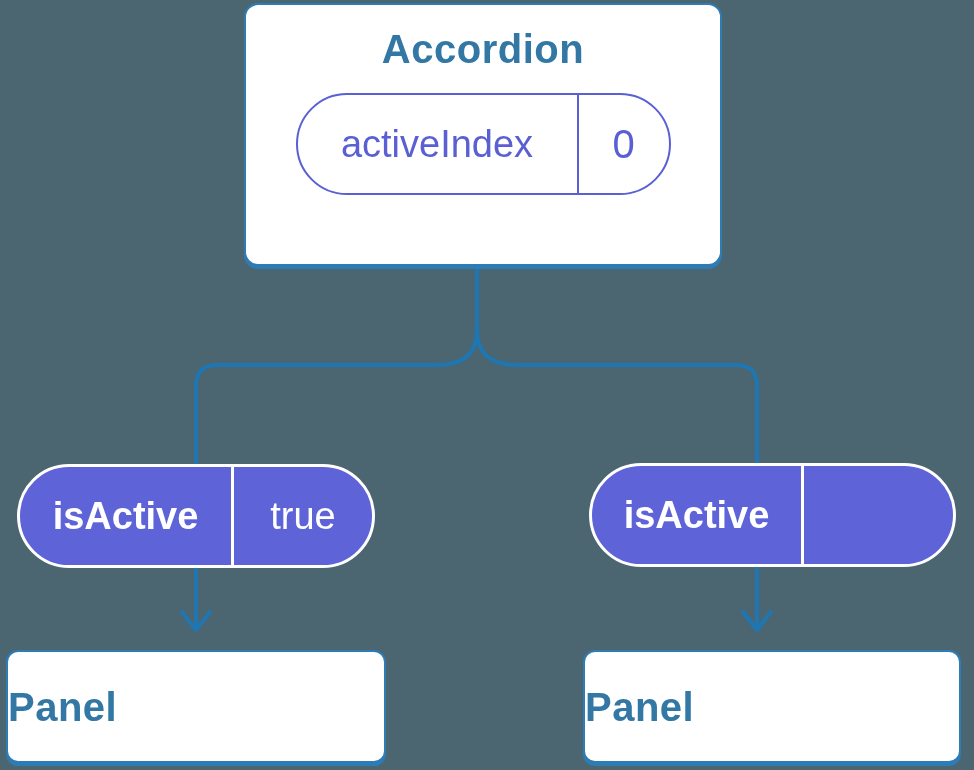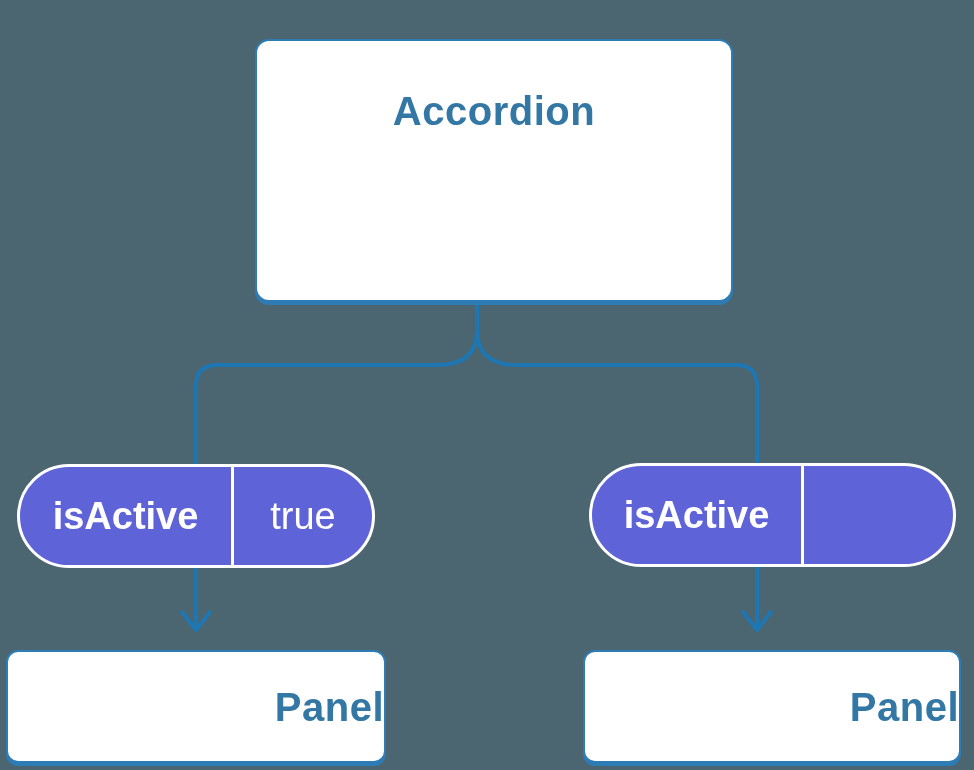--- a/index.html
+++ b/index.html
@@ -36,26 +36,25 @@
     stroke-linejoin:round;
   }
   .component-box{
     position:absolute;
     background:var(--box-fill);
     border:2px solid var(--box-border-blue);
     box-shadow:0 3px 0 var(--box-border-blue);
     z-index:2;
   }
   .root-box{
-    left:255px;top:3px;
+    left:244px;top:3px;
     width:478px;height:263px;
     border-radius:14px;
     display:flex;flex-direction:column;align-items:center;
-    padding-top:50px;
-    margin-top:36px;
+    padding-top:24px;
   }
   .component-title{
     font-size:40px;
     font-weight:600;
     color:var(--box-text-blue);
     line-height:40px;
     letter-spacing:0.5px;
   }
   .state-pill{
     margin-top:24px;
@@ -104,40 +103,45 @@
     background:var(--pill-text-white);
   }
   .prop-value{
     flex:1;
     display:flex;align-items:center;justify-content:center;
     font-size:38px;
   }
   .panel-box{
     top:650px;height:113px;
     border-radius:12px;
-    display:flex;align-items:center;justify-content:flex-end;
+    display:flex;align-items:center;justify-content:flex-start;
   }
   .panel-left{left:6px;width:380px;}
   .panel-right{left:583px;width:378px;}
 </style>
 </head>
 <body>
 
 <div class="stage">
 
   <svg class="connectors" viewBox="0 0 974 770" xmlns="http://www.w3.org/2000/svg">
     <path d="M477 267 V330"></path>
     <path d="M477 330 Q477 365 437 365 H217 Q196 365 196 386 V627"></path>
     <path d="M477 330 Q477 365 517 365 H736 Q757 365 757 386 V627"></path>
     <path d="M182 612 L196 630 L210 612"></path>
     <path d="M743 612 L757 630 L771 612"></path>
   </svg>
 
   <div class="component-box root-box">
     <div class="component-title">Accordion</div>
+    <div class="state-pill">
+      <span class="state-name">activeIndex</span>
+      <span class="state-divider"></span>
+      <span class="state-value">0</span>
+    </div>
   </div>
 
   <div class="prop-pill pill-left">
     <span class="prop-name">isActive</span>
     <span class="prop-divider"></span>
     <span class="prop-value">true</span>
   </div>
 
   <div class="prop-pill pill-right">
     <span class="prop-name">isActive</span>

